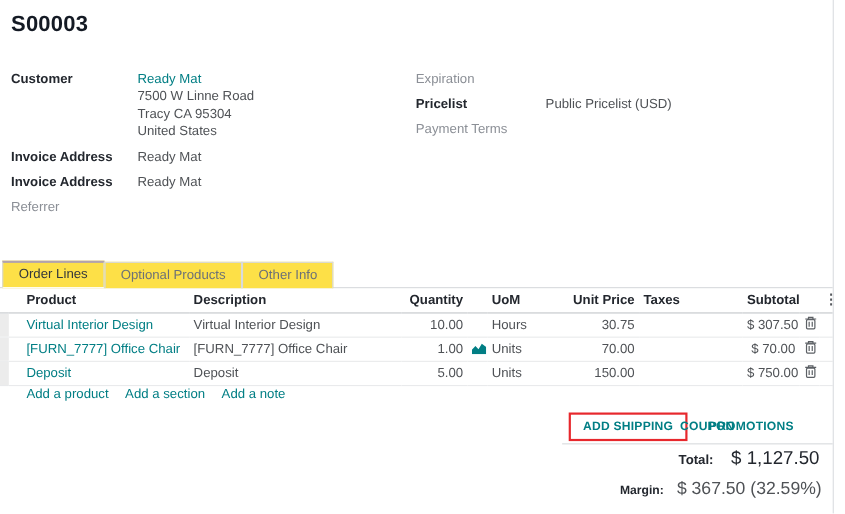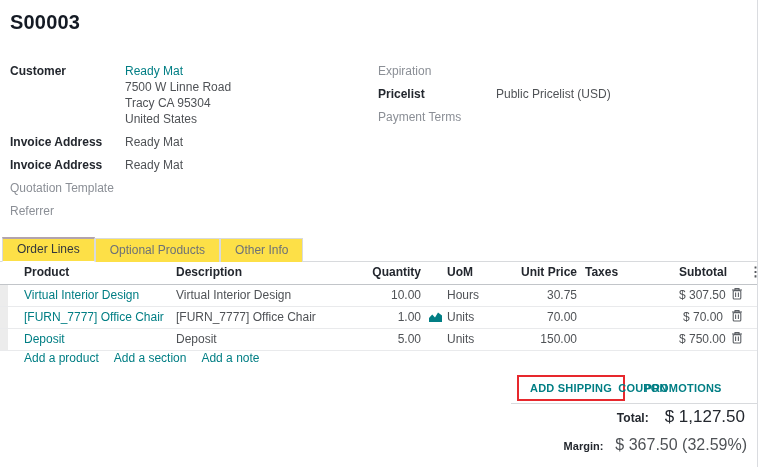--- a/index.html
+++ b/index.html
@@ -121,24 +121,20 @@
         <div class="line">United States</div>
       </div>
     </div>
     <div class="frow">
       <div class="flabel">Invoice Address</div>
       <div class="fvalue link">Ready Mat</div>
     </div>
     <div class="frow">
       <div class="flabel">Invoice Address</div>
       <div class="fvalue link">Ready Mat</div>
-    </div>
-    <div class="frow">
-      <div class="flabel empty">Quotation Template</div>
-      <div class="fvalue blank"></div>
     </div>
     <div class="frow">
       <div class="flabel empty">Referrer</div>
       <div class="fvalue blank"></div>
     </div>
   </div>
 
   <div class="fields-right">
     <div class="frow">
       <div class="flabel empty">Expiration</div>

